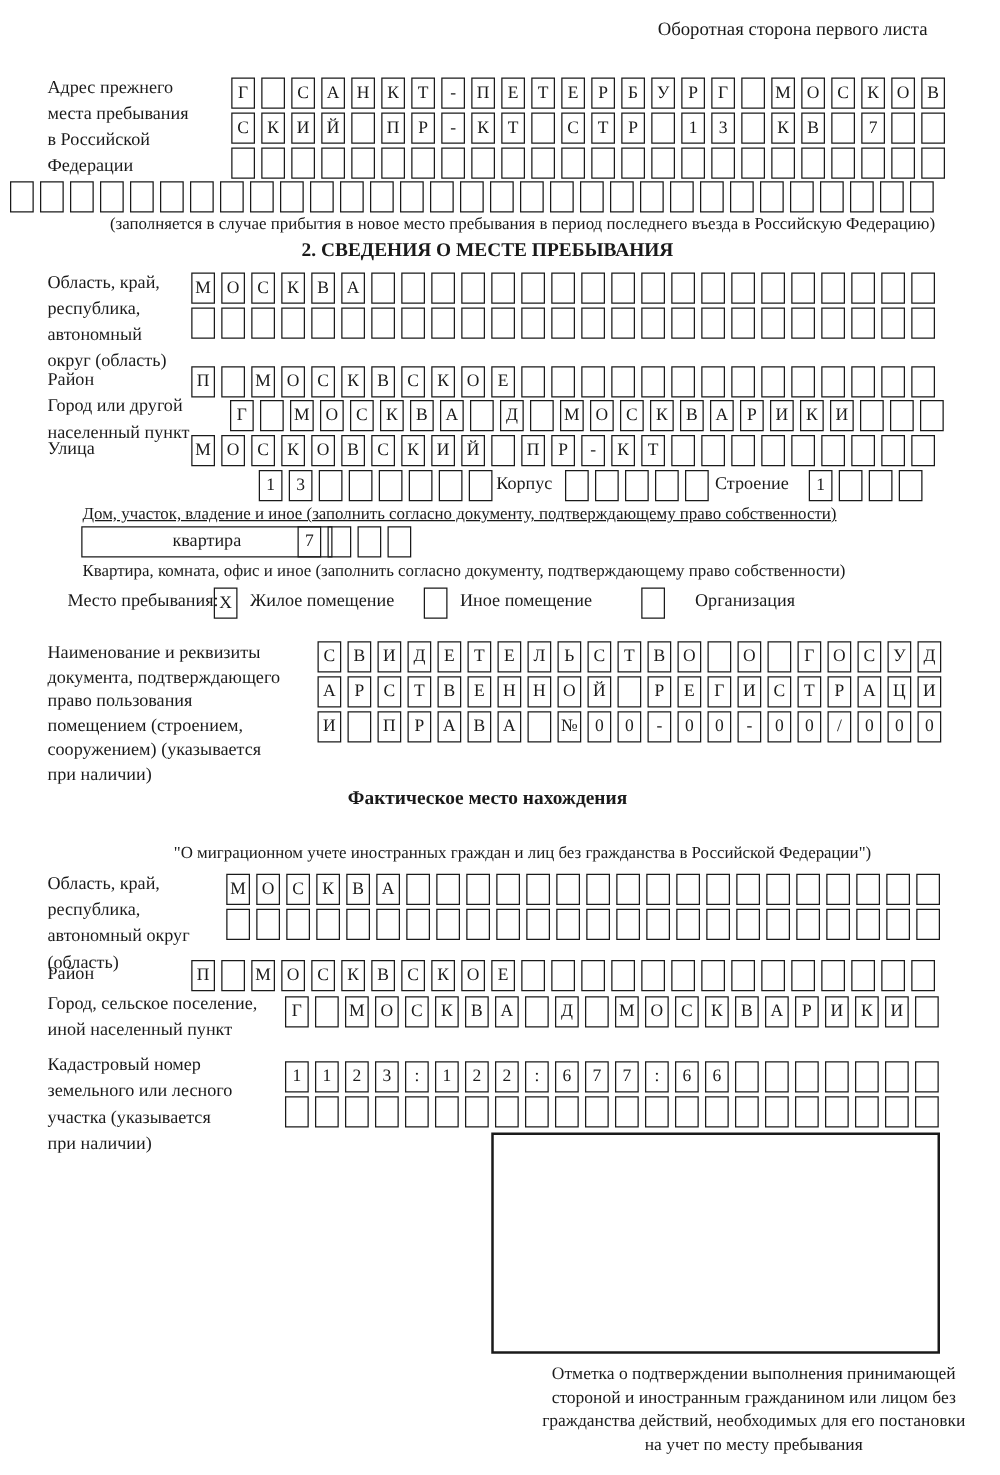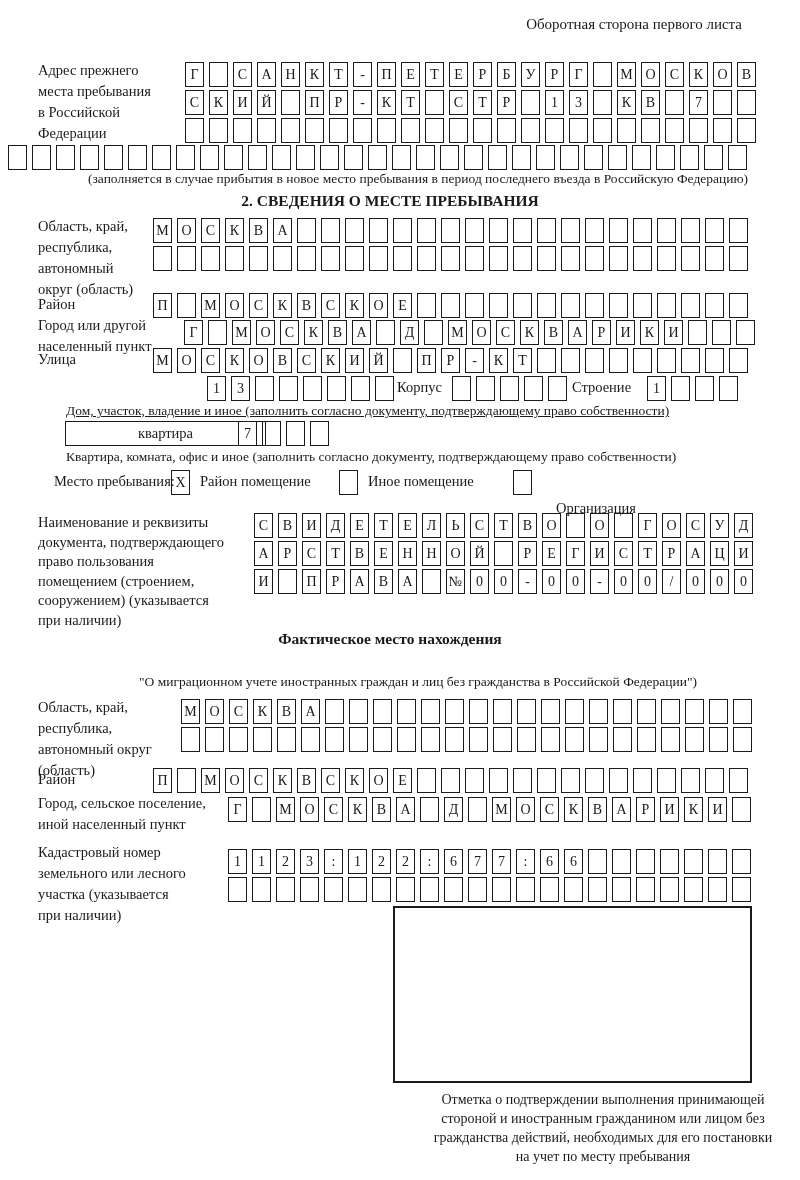--- a/index.html
+++ b/index.html
@@ -323,29 +323,29 @@
       <span class="cell"></span>
       <span class="cell"></span>
       <span class="cell"></span>
     </div>
   <div class="note" style="left:38px;top:449px;">Квартира, комната, офис и иное (заполнить согласно документу, подтверждающему право собственности)</div>
 
   <div class="inline-label" style="left:38px;top:473px;margin-left:16px;">Место пребывания:</div>
   <div class="cellrow" style="left:171px;top:470px;">
       <span class="cell">X</span>
     </div>
-  <div class="inline-label" style="left:200px;top:473px;">Район помещение</div>
+  <div class="inline-label" style="left:200px;top:473px;">Жилое помещение</div>
   <div class="cellrow" style="left:339px;top:470px;">
       <span class="cell"></span>
     </div>
   <div class="inline-label" style="left:368px;top:473px;">Иное помещение</div>
   <div class="cellrow" style="left:513px;top:470px;">
       <span class="cell"></span>
     </div>
-  <div class="inline-label" style="left:556px;top:473px;margin-top:27px;">Организация</div>
+  <div class="inline-label" style="left:556px;top:473px;">Организация</div>
 
   <div class="label" style="left:38px;top:513px;line-height:19.5px;">Наименование и реквизиты
 документа, подтверждающего
 право пользования
 помещением (строением,
 сооружением) (указывается
 при наличии)</div>
   <div class="cellrow" style="left:254px;top:513px;">
       <span class="cell">С</span>
       <span class="cell">В</span>

